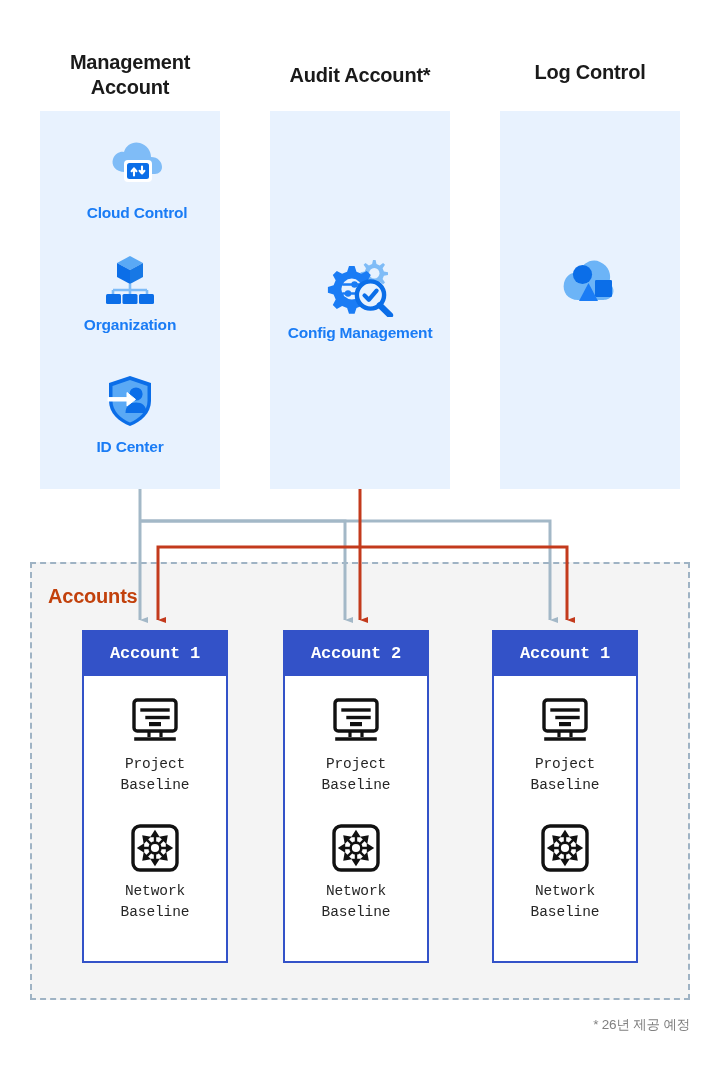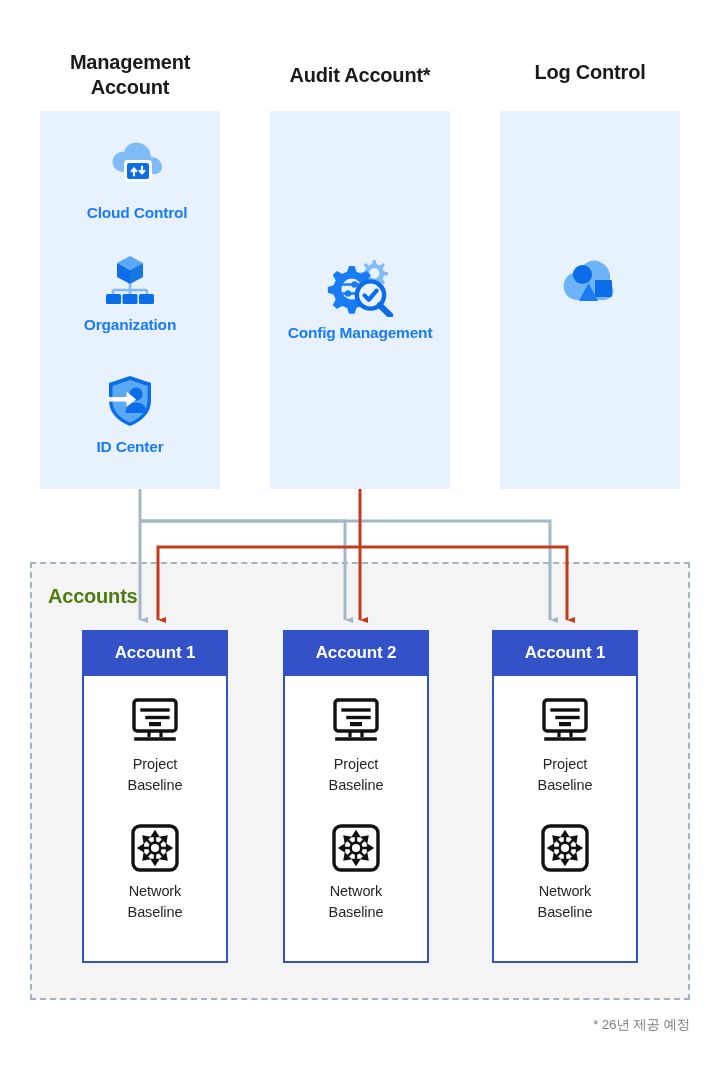--- a/index.html
+++ b/index.html
@@ -64,29 +64,30 @@
     position:absolute;
     left:30px;top:562px;
     width:660px;height:438px;
     background:#f4f4f4;
     border:2px dashed #9fb3c4;
     box-sizing:border-box;
   }
   #accounts-label{
     position:absolute;
     left:48px;top:585px;
-    font-size:20px;font-weight:bold;color:#4d7c0f;
+    font-size:20px;font-weight:bold;color:#c2410c;
     letter-spacing:-0.2px;
   }
 
   
   .acct{
     position:absolute;
     top:630px;
     width:146px;
+    font-family:Liberation Mono, monospace;
   }
   #acct-1{left:82px;}
   #acct-2{left:283px;}
   #acct-3{left:492px;}
 
   .acct-head{
     height:46px;
     background:#3352c8;
     color:#ffffff;
     font-size:17px;

